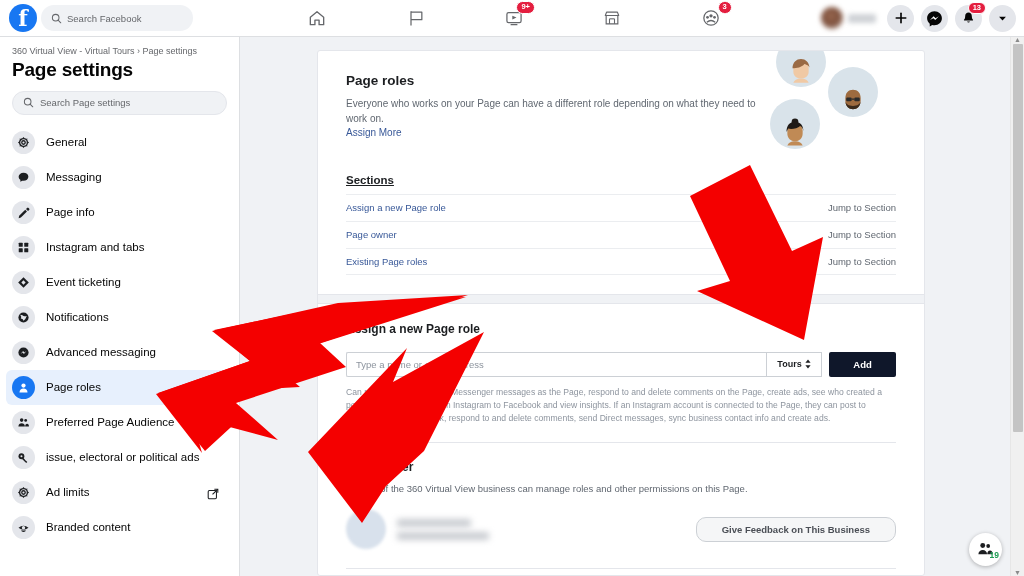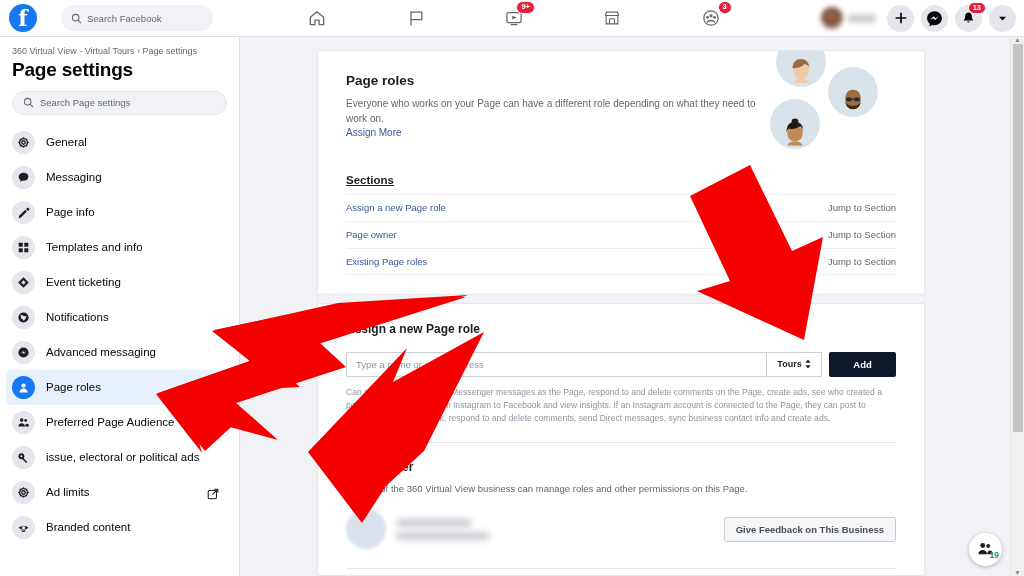--- a/index.html
+++ b/index.html
@@ -13,21 +13,21 @@
 
   
   .topnav {
     position: absolute; top: 0; left: 0;
     width: 1024px; height: 37px;
     background: #ffffff;
     border-bottom: 1px solid #dddfe2;
     display: flex; align-items: center;
     z-index: 30;
   }
-  .nav-left { display: flex; align-items: center; padding-left: 9px; gap: 24px; }
+  .nav-left { display: flex; align-items: center; padding-left: 9px; gap: 4px; }
   .fb-logo {
     width: 28px; height: 28px; border-radius: 50%;
     background: #1877f2; position: relative; flex: none;
   }
   .fb-logo::after {
     content: "f";
     position: absolute; left: 0; right: 0; top: 50%;
     transform: translateY(-52%);
     text-align: center;
     font-family: "DejaVu Serif", serif;
@@ -201,21 +201,21 @@
     background: #d8e1ec; flex: none; filter: blur(1.5px);
   }
   .owner-name-blur { margin-left: 11px; }
   .owner-name-blur i {
     display: block; border-radius: 2px; background: #c9ccd1;
     filter: blur(3.2px);
   }
   .feedback-btn {
     margin-left: auto;
     border: 1px solid #ccd0d5; background: #f5f6f7;
-    border-radius: 2px; height: 25px; padding: 0 11px;
+    border-radius: 10px; height: 25px; padding: 0 25px;
     display: flex; align-items: center;
     font-size: 9.5px; font-weight: bold; color: #4b4f56;
   }
   .hr-light2 { height: 1px; background: #e4e6eb; margin-top: 18px; }
   .existing-title { font-size: 12px; font-weight: bold; color: #1c1e21; padding-top: 20px; }
 
   
   .scrollbar {
     position: absolute; right: 0; top: 37px;
     width: 14px; height: 539px;
@@ -376,21 +376,21 @@
         </div>
         <div class="side-item">
           <span class="side-ic">
             <svg width="13" height="13" viewBox="0 0 24 24">
               <rect x="3.2" y="3.2" width="7.4" height="7.4" rx="1.1" fill="#1c1e21"></rect>
               <rect x="13.4" y="3.2" width="7.4" height="7.4" rx="1.1" fill="#1c1e21"></rect>
               <rect x="3.2" y="13.4" width="7.4" height="7.4" rx="1.1" fill="#1c1e21"></rect>
               <rect x="13.4" y="13.4" width="7.4" height="7.4" rx="1.1" fill="#1c1e21"></rect>
             </svg>
           </span>
-          <span class="side-label">Templates and info</span>
+          <span class="side-label">Instagram and tabs</span>
         </div>
         <div class="side-item">
           <span class="side-ic">
             <svg width="13" height="13" viewBox="0 0 24 24">
               <path d="M12 2.2 L21.8 12 L12 21.8 L2.2 12 Z" fill="#1c1e21"></path>
               <rect x="9.2" y="9.2" width="5.6" height="5.6" fill="#e4e6eb" transform="rotate(45 12 12)"></rect>
             </svg>
           </span>
           <span class="side-label">Event ticketing</span>
         </div>

